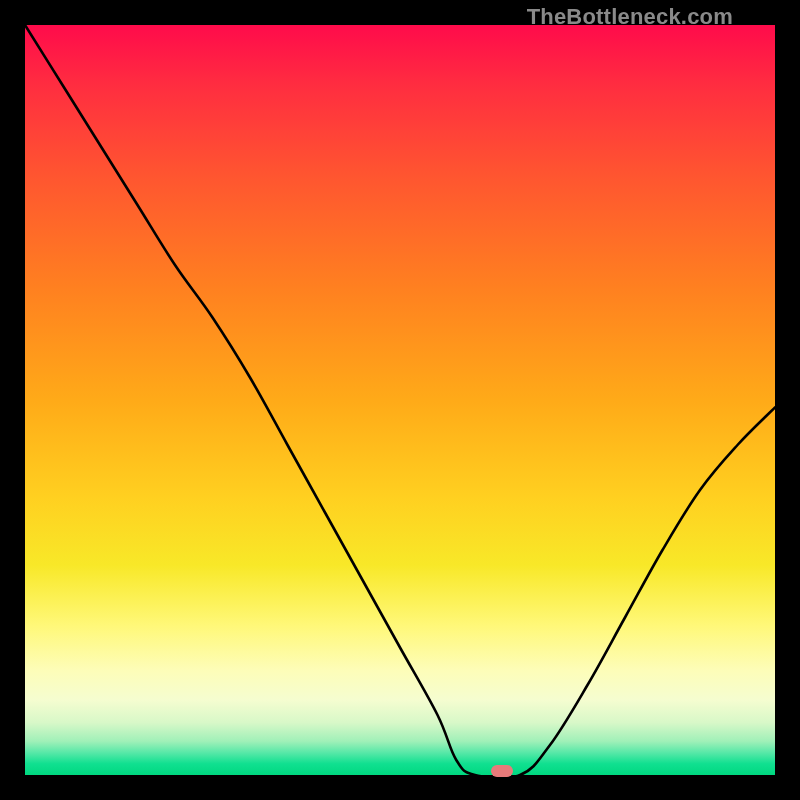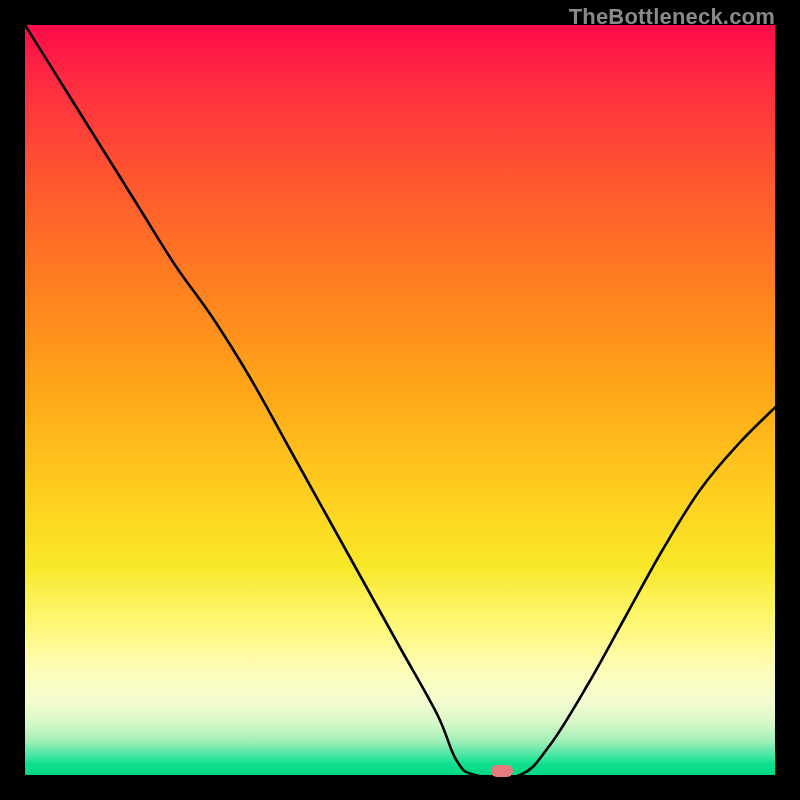--- a/index.html
+++ b/index.html
@@ -7,21 +7,20 @@
     padding: 0;
     width: 800px;
     height: 800px;
     background: #000;
     overflow: hidden;
   }
   .container {
     position: relative;
     width: 741px;
     height: 800px;
-    padding-left: 42px;
   }
   .plot-area {
     position: absolute;
     left: 25px;
     top: 25px;
     width: 750px;
     height: 750px;
     background: linear-gradient(to bottom,
       #ff0b4b 0%,
       #ff2d40 8%,

